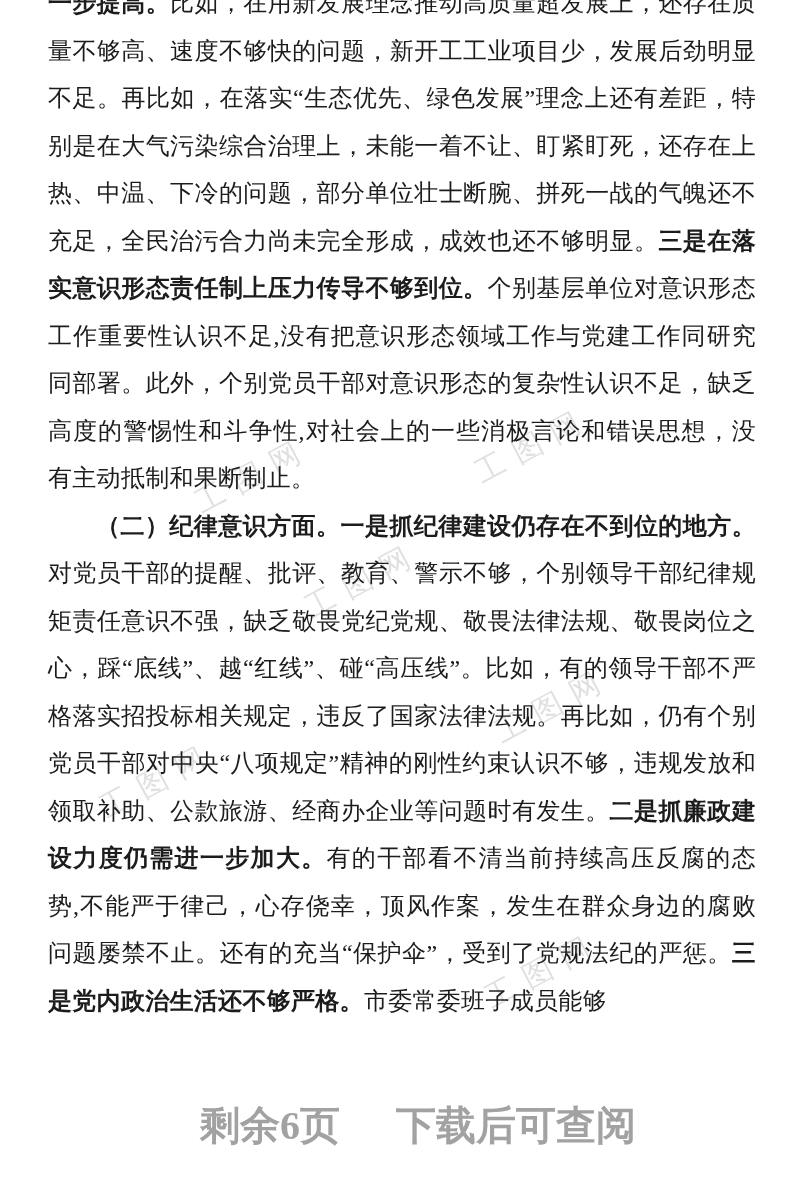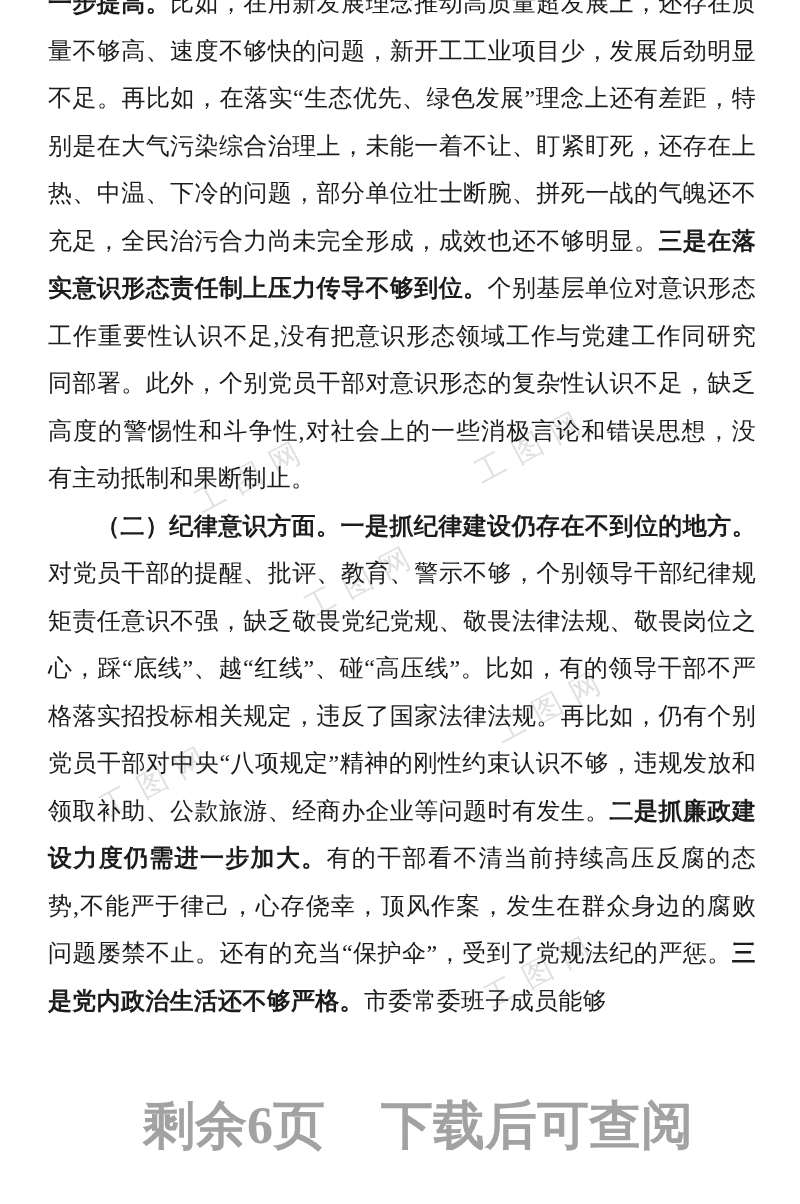--- a/index.html
+++ b/index.html
@@ -44,21 +44,21 @@
   
   .footer{
     position:absolute;
     top:1098px;
     left:0;
     width:100%;
     text-align:center;
     padding-left:36px;
     box-sizing:border-box;
     font-weight:bold;
-    font-size:52px;
+    font-size:40px;
     line-height:56px;
     color:#a2a2a2;
     font-family:"Liberation Serif","DejaVu Serif",serif;
     white-space:nowrap;
   }
   .footer .gap{display:inline-block;width:56px;}
 </style>
 </head>
 <body>
 

